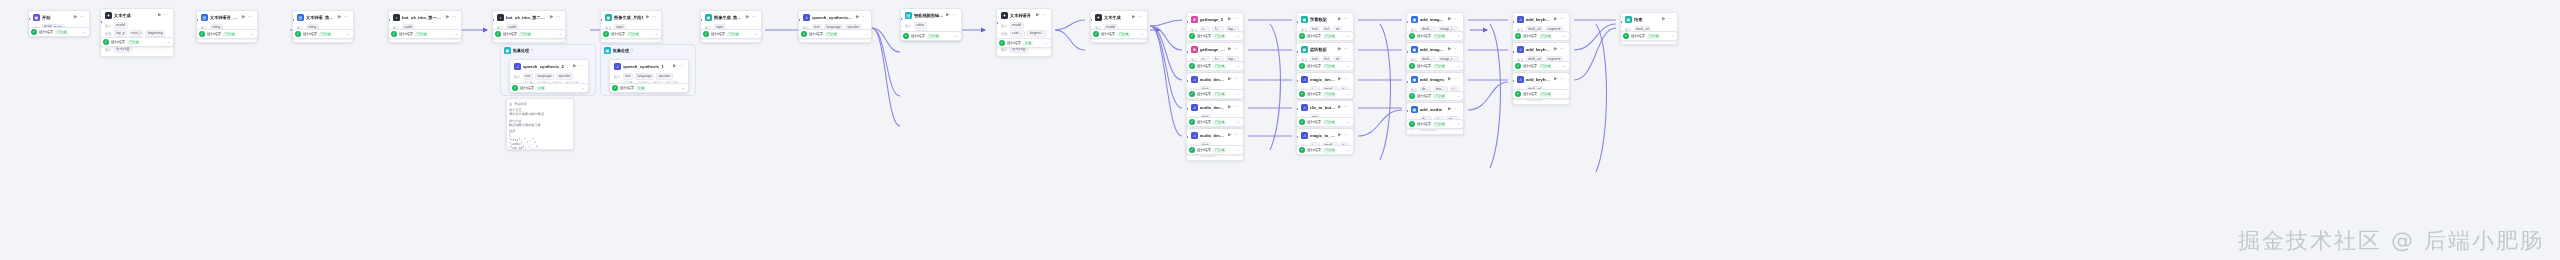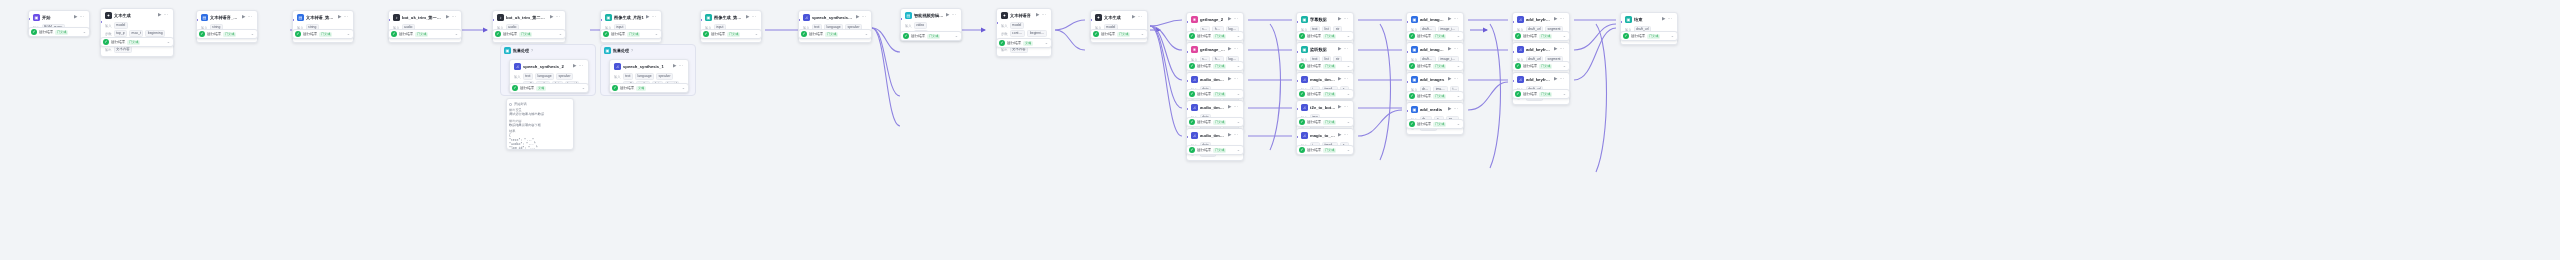--- a/index.html
+++ b/index.html
@@ -1151,13 +1151,14 @@
         <div class="seg">输出内容</div>
         <div class="tinytxt">数据结果说明内容字段</div>
         <div class="seg">结果</div>
         <div class="tinytxt" style="font-family: &quot;Liberation Mono&quot;, &quot;DejaVu Sans Mono&quot;, monospace;">{</div>
         <div class="tinytxt" style="font-family: &quot;Liberation Mono&quot;, &quot;DejaVu Sans Mono&quot;, monospace;">  "text": "...",</div>
         <div class="tinytxt" style="font-family: &quot;Liberation Mono&quot;, &quot;DejaVu Sans Mono&quot;, monospace;">  "audio": "...",</div>
         <div class="tinytxt" style="font-family: &quot;Liberation Mono&quot;, &quot;DejaVu Sans Mono&quot;, monospace;">  "log_id": "..."</div>
       </div>
     </div>
 
+  <div id="watermark">掘金技术社区 @ 后端小肥肠</div>
 </div>
 
 </body></html>

